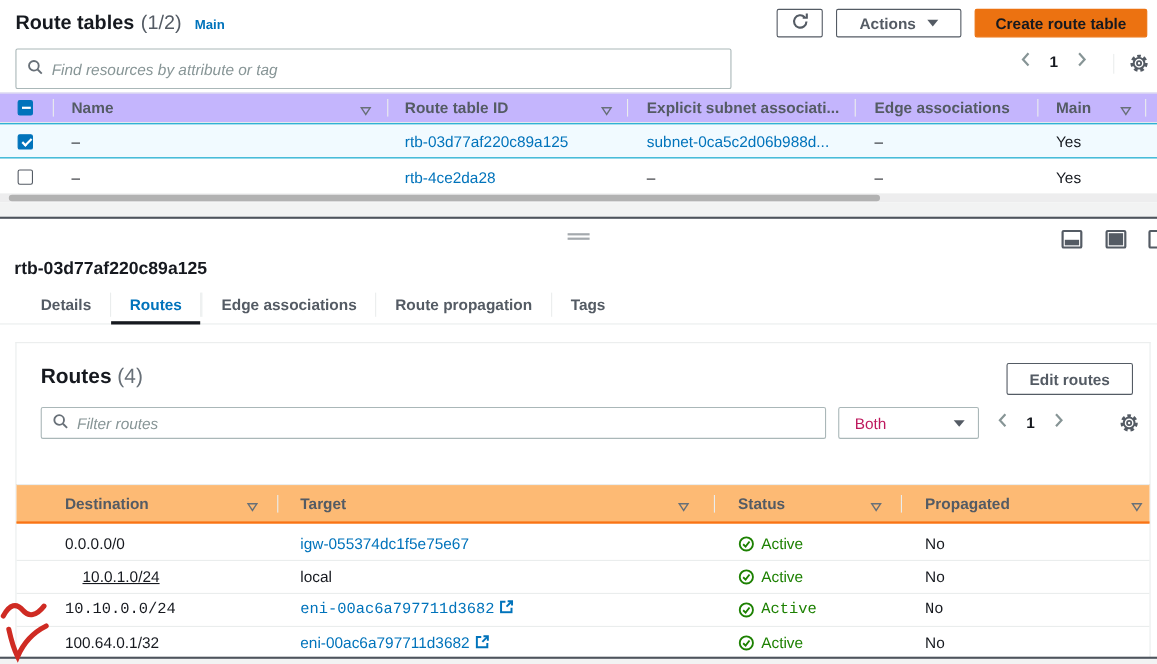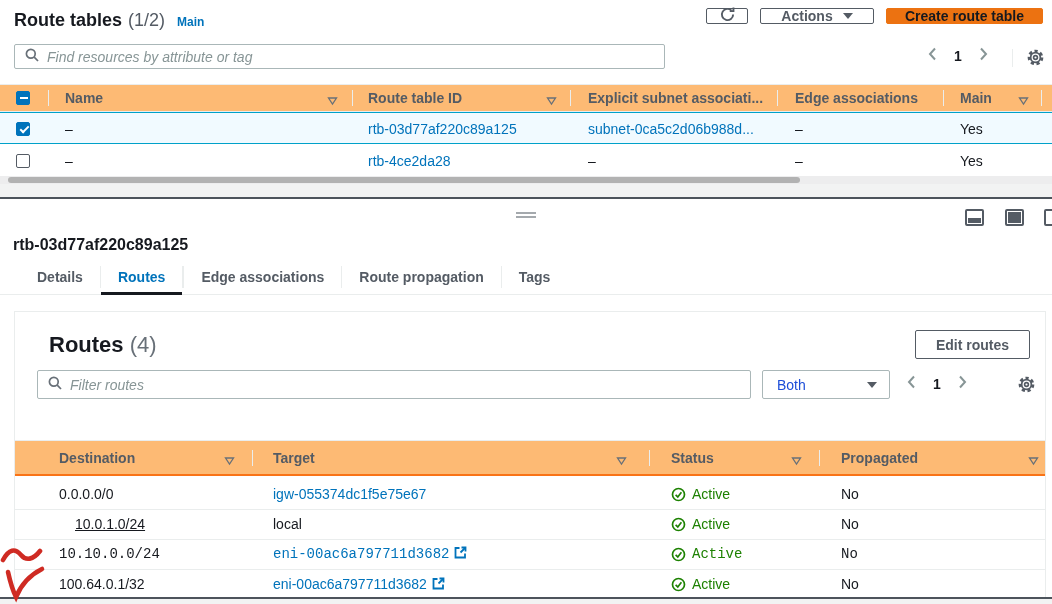--- a/index.html
+++ b/index.html
@@ -10,43 +10,43 @@
     font-size:14px; color:#16191f; background:#fff;
   }
   .abs { position:absolute; }
 
   
   .page-title-row { position:absolute; left:14px; top:10px; display:flex; align-items:baseline; }
   .page-title { font-size:18px; font-weight:bold; }
   .page-count { font-size:18px; font-weight:400; color:#545b64; margin-left:6px; }
   .info-link { font-size:12px; font-weight:bold; color:#0073bb; margin-left:12px; }
 
-  .btn { position:absolute; top:8px; height:16px; background:#fff; border:1px solid #545b64;
+  .btn { position:absolute; top:8px; height:26px; background:#fff; border:1px solid #545b64;
          border-radius:2px; display:flex; align-items:center; justify-content:center;
          font-weight:bold; color:#545b64; font-size:14px; cursor:pointer; }
   .btn-refresh { left:706px; width:42px; }
   .btn-actions { left:760px; width:114px; gap:10px; }
   .btn-create  { left:886px; width:157px; background:#ec7211; border-color:#ec7211; color:#16191f; }
   .caret-down { width:0; height:0; border-left:5px solid transparent; border-right:5px solid transparent;
                 border-top:6px solid #545b64; display:inline-block; }
 
   
   .search-box { position:absolute; display:flex; align-items:center; gap:8px; background:#fff;
                 border:1px solid #aab7b8; border-radius:2px; padding-left:10px; }
-  .search-main { left:14px; top:44px; width:651px; height:25px; }
+  .search-main { left:14px; top:44px; width:651px; height:37px; }
   .placeholder { font-style:italic; color:#879596; font-size:14px; }
 
   
   .pager { position:absolute; display:flex; align-items:center; gap:17px; }
   .pager-top { left:928px; top:47px; }
   .page-num { font-weight:bold; color:#16191f; }
   .vdiv { position:absolute; width:1px; background:#eaeded; }
 
   
-  .t1-head { position:absolute; left:0; right:0; top:84px; height:28px; background:#fdba74;
+  .t1-head { position:absolute; left:0; right:0; top:84px; height:28px; background:#c4b5fd;
              border-top:1px solid #eaeded; border-bottom:1px solid #eaeded; }
   .hcell { position:absolute; top:0; line-height:26px; font-weight:bold; color:#545b64; white-space:nowrap; }
   .hdiv { position:absolute; top:5px; height:16px; width:1px; background:#eaeded; }
   .sort { position:absolute; top:8px; }
   .t1-row { position:absolute; left:0; right:0; height:32px; background:#fff; }
   .t1-row .cell { position:absolute; line-height:32px; white-space:nowrap; }
   .row-selected { background:#f1faff; border-top:1px solid #00a1c9; border-bottom:1px solid #00a1c9; }
   .row-plain { border-bottom:1px solid #eaeded; }
   .link { color:#0073bb; cursor:pointer; text-decoration:none; }
 
@@ -79,28 +79,28 @@
   .tabs { position:absolute; left:0; right:0; top:61px; height:35px; display:flex; align-items:stretch;
           padding-left:20px; border-bottom:1px solid #eaeded; }
   .tab { padding:0 17px; display:flex; align-items:center; font-weight:bold; color:#545b64; position:relative; cursor:pointer; white-space:nowrap; }
   .tab-active { color:#0073bb; }
   .tab-active::after { content:""; position:absolute; left:0; right:0; bottom:-1px; height:3px; background:#16191f; }
   .tabsep { width:1px; background:#eaeded; align-self:center; height:22px; }
 
   
   .card { position:absolute; left:14px; top:112px; width:1032px; height:287px;
           border:1px solid #eaeded; border-bottom:none; background:#fff; }
-  .routes-hd { position:absolute; left:34px; top:20px; font-size:22px; font-weight:bold; }
+  .routes-hd { position:absolute; left:22px; top:20px; font-size:19px; font-weight:bold; }
   .routes-count { font-weight:400; color:#687078; }
   .btn-edit { position:absolute; top:18px; right:15px; height:29px; padding:0 20px; left:auto; }
 
   .search-filter { left:22px; top:58px; width:714px; height:29px; }
   .select-box { position:absolute; left:747px; top:58px; width:128px; height:29px; border:1px solid #aab7b8;
                 border-radius:2px; background:#fff; display:flex; align-items:center; padding:0 12px 0 14px; cursor:pointer; }
-  .select-box .val { flex:1; color:#1d4ed8; }
+  .select-box .val { flex:1; color:#be185d; }
   .pager-routes { left:892px; top:63px; }
   .gear-routes { position:absolute; left:1002px; top:63px; cursor:pointer; }
 
   .rt-head { position:absolute; left:0; right:0; top:128px; height:36px; background:#fdba74;
              border-top:1px solid #eaeded; border-bottom:2px solid #f97316; }
   .rt-head .hcell { line-height:34px; }
   .rt-head .hdiv { top:9px; }
   .rt-head .sort { top:12px; }
   .rt-row { position:absolute; left:0; right:0; height:30px; border-bottom:1px solid #eaeded; }
   .rt-row .cell { position:absolute; line-height:29px; white-space:nowrap; }

